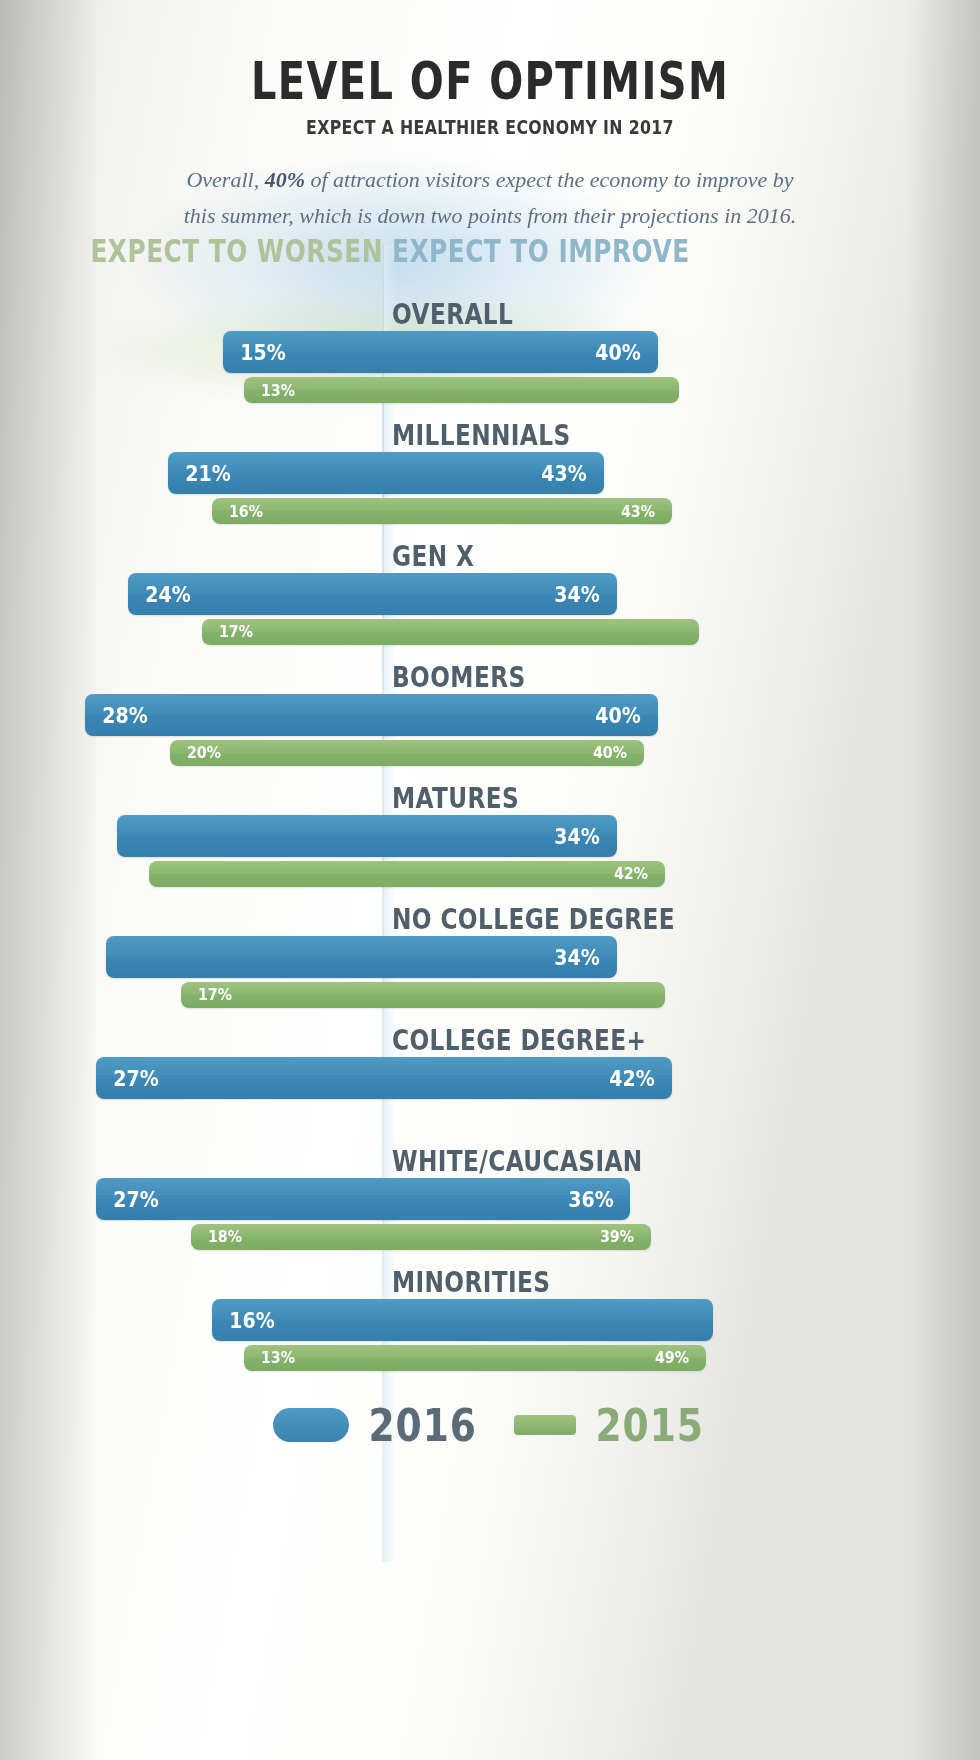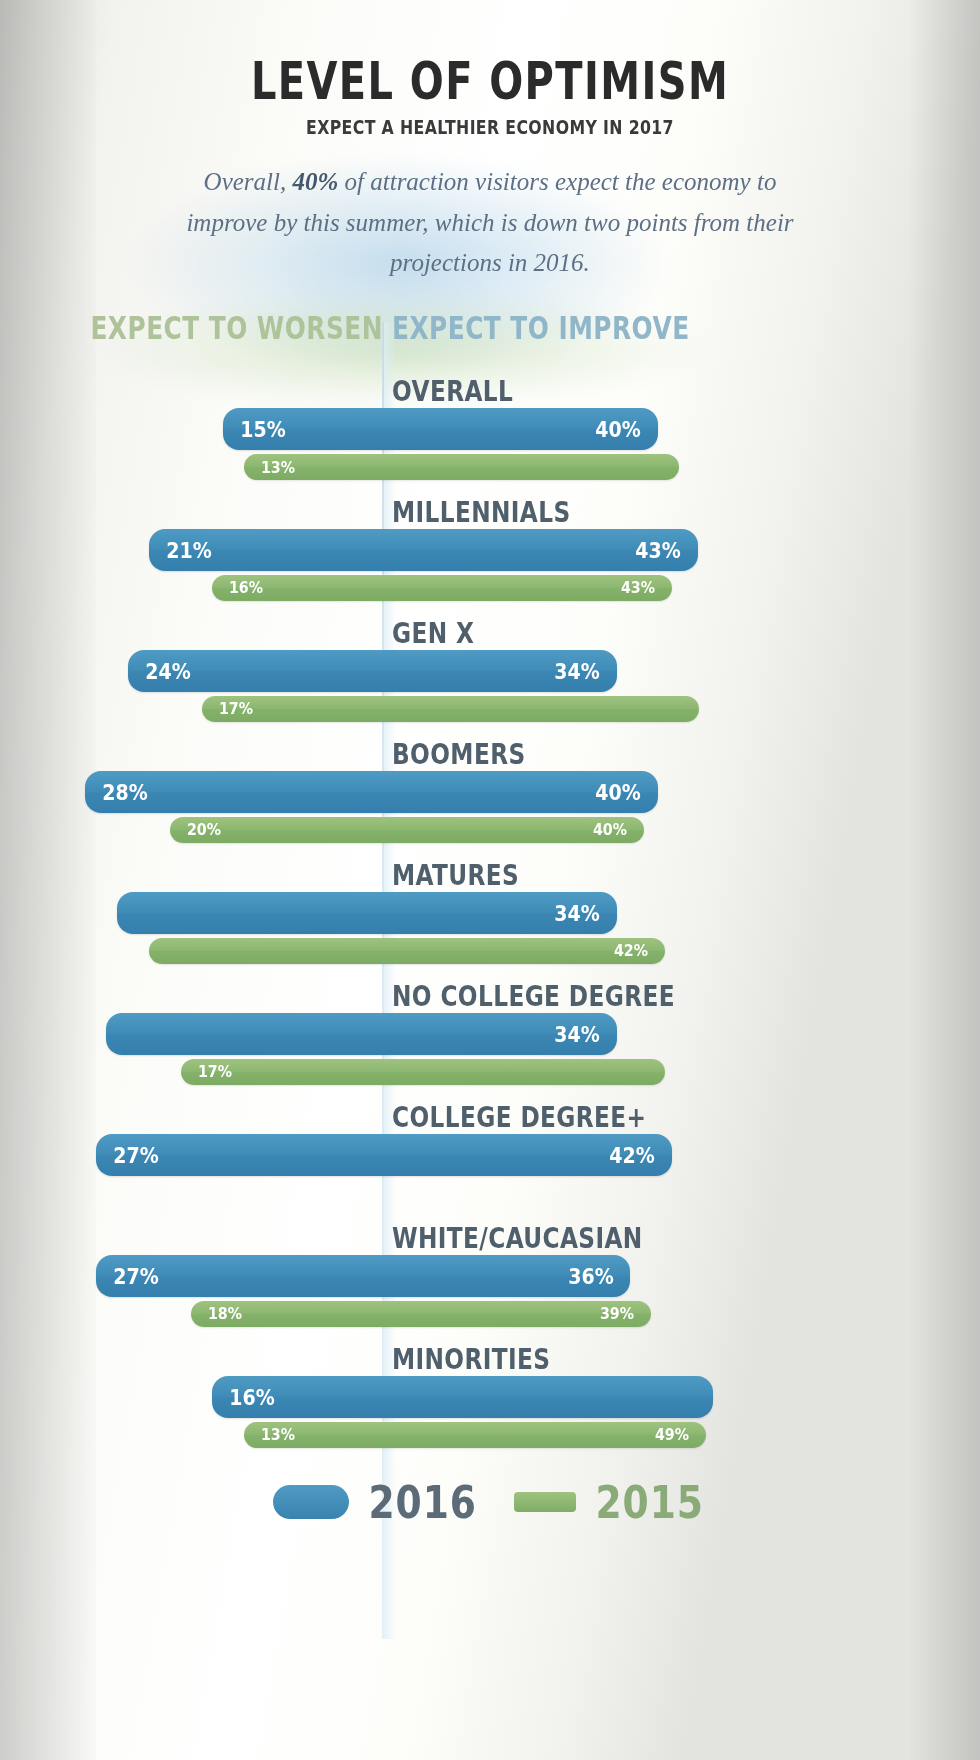--- a/index.html
+++ b/index.html
@@ -79,30 +79,29 @@
     transform: scaleY(1.12) scaleX(.9);
     transform-origin: center top;
   }
 
   .lede {
     width: 620px;
     margin: 26px auto 0;
     text-align: center;
     font-family: "Liberation Serif", serif;
     font-style: italic;
-    font-size: 25px;
+    font-size: 22px;
     line-height: 1.62;
     color: #5c6f84;
   }
   .lede b { font-weight: bold; color: #44596e; font-style: italic; }
 
   
   .col-heads {
     position: relative;
-    margin-top: 26px;
     height: 46px;
   }
   .col-head {
     position: absolute;
     top: 0;
     font-family: "DejaVu Sans", sans-serif;
     font-weight: bold;
     font-size: 27px;
     letter-spacing: .5px;
     transform: scaleY(1.15) scaleX(.92);
@@ -144,21 +143,21 @@
     letter-spacing: .4px;
     color: #4f5f6b;
     transform: scaleY(1.16) scaleX(.93);
     transform-origin: left top;
     white-space: nowrap;
   }
 
   
   .bar {
     position: absolute;
-    border-radius: 16px;
+    border-radius: 8px;
     display: flex;
     align-items: center;
   }
 
   .bar.blue {
     top: 38px;
     height: 42px;
     background: linear-gradient(180deg, #4f9bc4 0%, #3f8cb8 48%, #3c86b3 52%, #357fae 100%);
     box-shadow: 0 1px 2px rgba(0,0,0,.12);
   }
@@ -243,21 +242,21 @@
             <span class="val left">15%</span>
             <span class="val right">40%</span>
           </div>
           <div class="bar green" style="left: 244.2px; width: 434.5px;">
             <span class="val left">13%</span>
             <span class="val right"></span>
           </div>
         </div>
         <div class="row">
           <div class="cat-label">MILLENNIALS</div>
-          <div class="bar blue" style="left: 149px; width: 549px;">
+          <div class="bar blue" style="left: 168px; width: 436px;">
             <span class="val left">21%</span>
             <span class="val right">43%</span>
           </div>
           <div class="bar green" style="left: 212.4px; width: 459.4px;">
             <span class="val left">16%</span>
             <span class="val right">43%</span>
           </div>
         </div>
         <div class="row">
           <div class="cat-label">GEN X</div>

